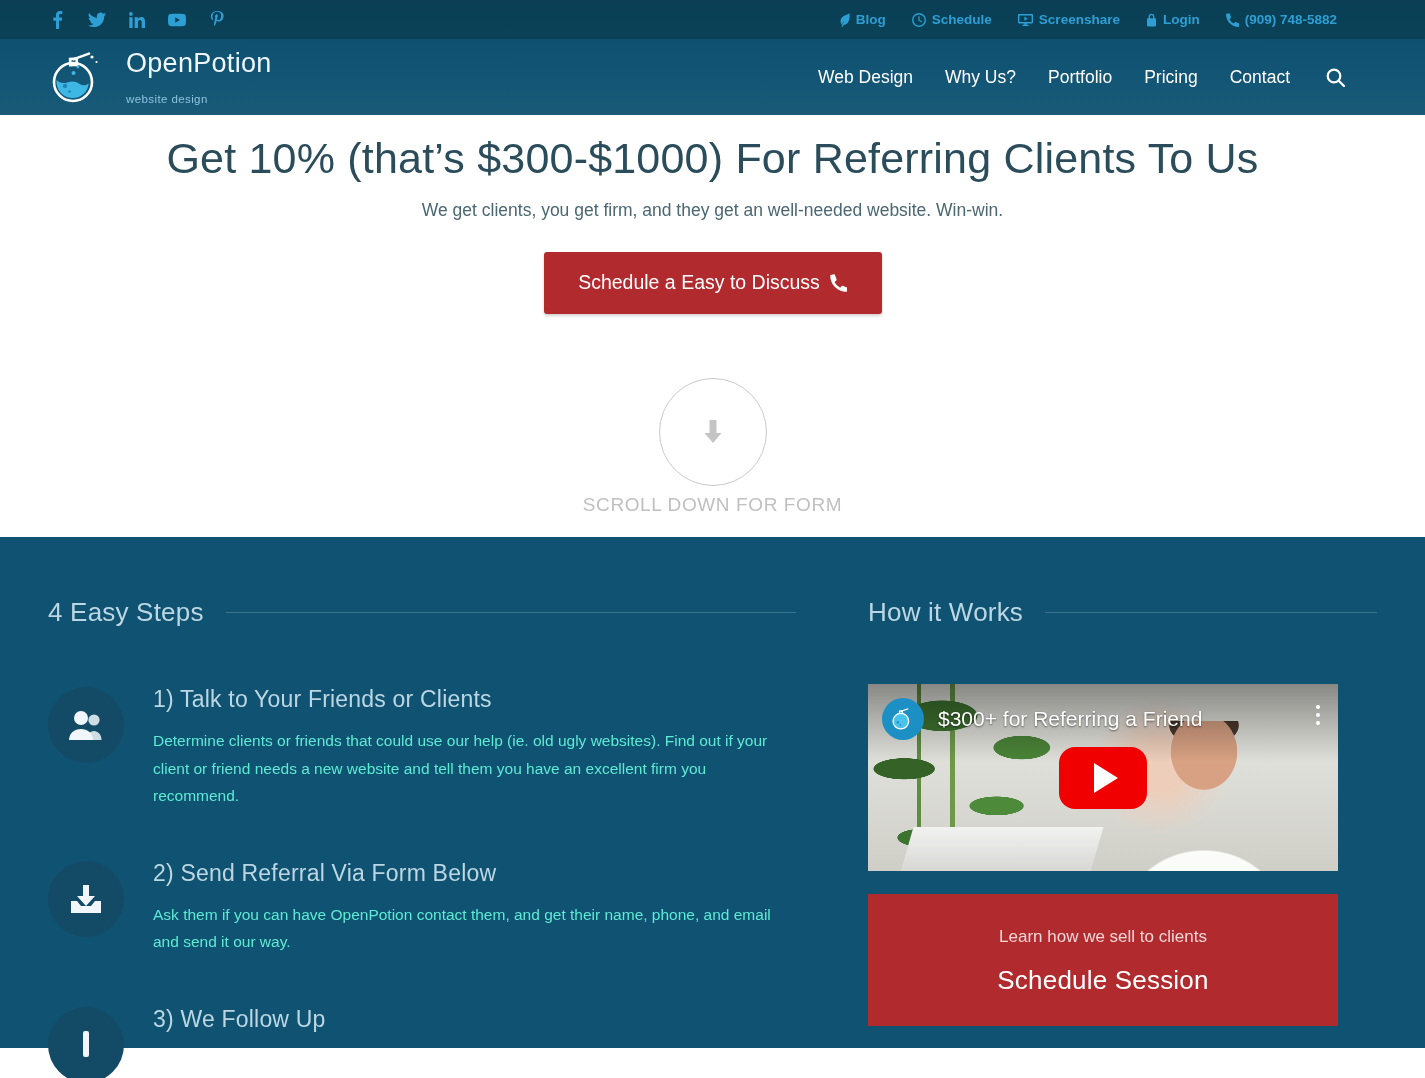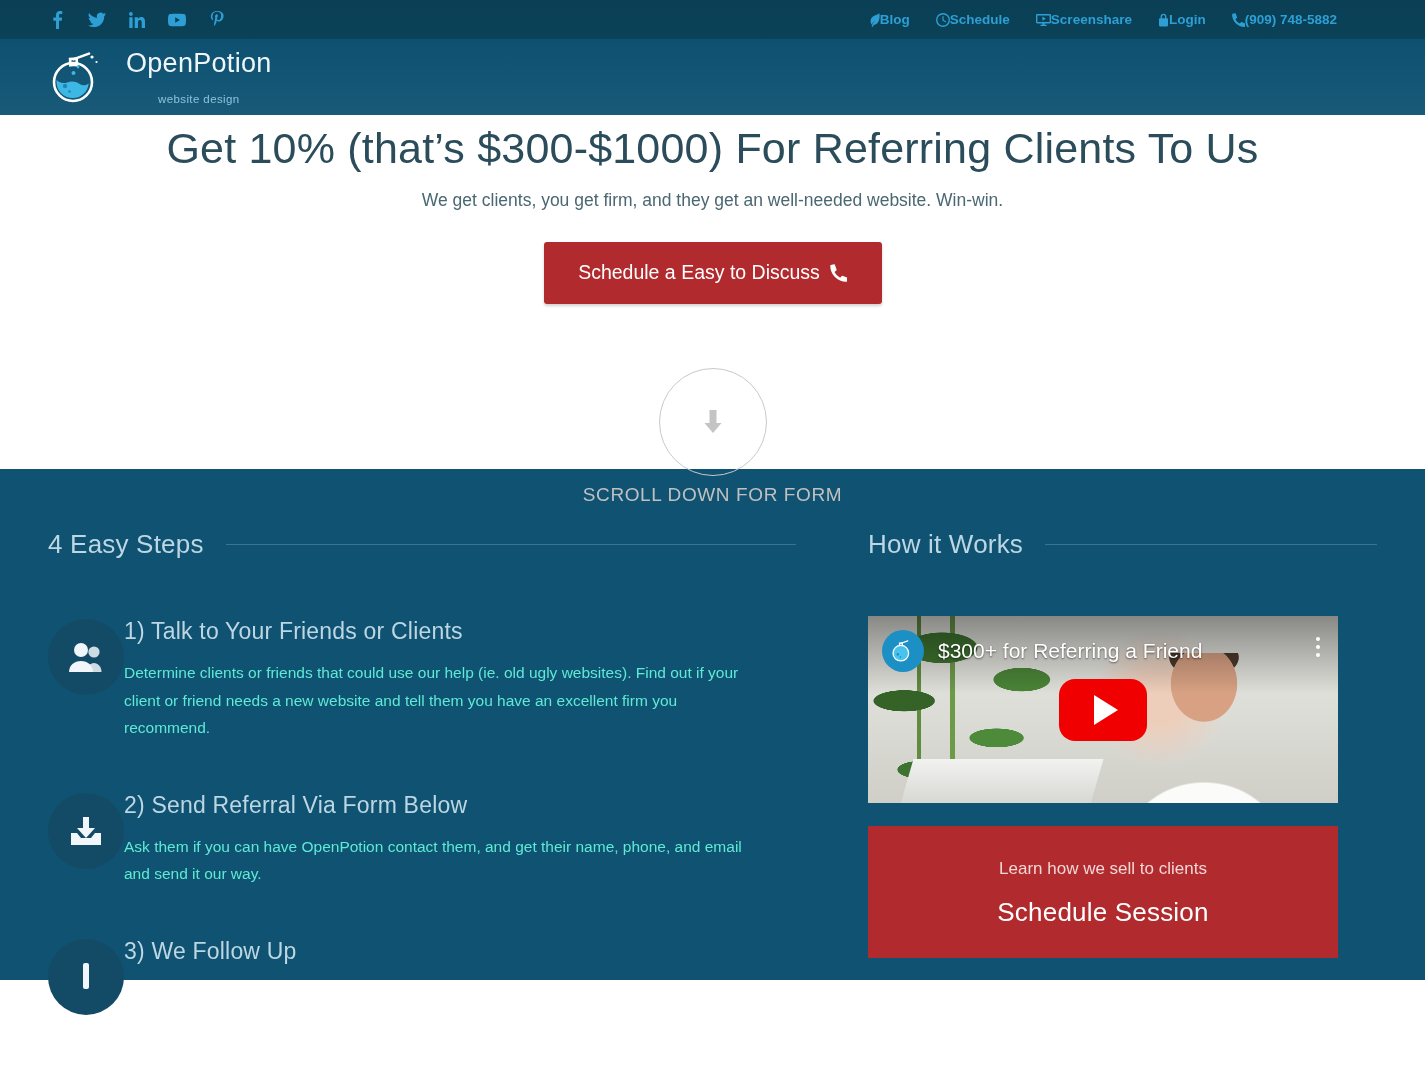--- a/index.html
+++ b/index.html
@@ -38,20 +38,21 @@
     align-items: center;
     gap: 26px;
   }
   .topnav a {
     color: #2d9fd4;
     font-size: 13.5px;
     font-weight: bold;
     text-decoration: none;
     display: inline-flex;
     align-items: center;
+    gap: 6px;
     white-space: nowrap;
   }
   .topnav a svg { fill: #2d9fd4; display:block; }
 
   
   .header {
     height: 76px;
     background: linear-gradient(180deg, #0e5070 0%, #185a78 100%);
     display: flex;
     align-items: center;
@@ -65,21 +66,21 @@
     font-size: 27px;
     color: #eef6fa;
     font-weight: 300;
     letter-spacing: .3px;
     display: block;
   }
   .logo-sub {
     font-size: 11.5px;
     color: #8cc3dd;
     display: block;
-    text-align: center;
+    text-align: left;
     margin-top: 17px;
     letter-spacing: .4px;
   }
   .mainnav {
     margin-left: auto;
     display: flex;
     align-items: center;
     gap: 32px;
   }
   .mainnav a {
@@ -91,22 +92,22 @@
   }
   .search-btn {
     color: #fff; display: inline-flex; align-items: center;
     margin-left: 4px;
   }
   .search-btn svg { stroke: #fff; fill: none; stroke-width: 2.2; }
 
   
   .hero {
     background: #ffffff;
-    height: 354px;
-    padding-top: 8px;
+    height: 422px;
+    padding-top: 18px;
     text-align: center;
   }
   .hero h1 {
     font-size: 43px;
     font-weight: 300;
     color: #2b4c5a;
     letter-spacing: .2px;
     line-height: 1.18;
   }
   .hero .sub {
@@ -183,20 +184,21 @@
     letter-spacing: .2px;
   }
   .sec-rule {
     flex: 1;
     height: 1px;
     background: #3c7490;
   }
 
   .step {
     display: flex;
+    gap: 29px;
     margin-bottom: 48px;
     align-items: flex-start;
     margin-top: 12px;
   }
   .step-ico {
     width: 76px; height: 76px;
     border-radius: 50%;
     background: #134b66;
     display: flex; align-items: center; justify-content: center;
     flex: none;
@@ -404,20 +406,33 @@
         <circle cx="44" cy="8" r="1.6" fill="#ffffff"></circle>
         <circle cx="48.5" cy="13" r="1.1" fill="#ffffff"></circle>
       </svg>
     </span>
     <span class="logo-text">
       <span class="logo-name">OpenPotion</span>
       <span class="logo-sub">website design</span>
     </span>
   </div>
 
+  <nav class="mainnav">
+    <a>Web Design</a>
+    <a>Why Us?</a>
+    <a>Portfolio</a>
+    <a>Pricing</a>
+    <a>Contact</a>
+    <span class="search-btn">
+      <svg width="19" height="19" viewBox="0 0 19 19">
+          <circle cx="8" cy="8" r="6.3"></circle>
+          <path d="M12.7 12.7 18 18" stroke-linecap="round"></path>
+        </svg>
+    </span>
+  </nav>
 </div>
 
 <section class="hero">
   <h1>Get 10% (that’s $300-$1000) For Referring Clients To Us</h1>
   <p class="sub">We get clients, you get firm, and they get an well-needed website. Win-win.</p>
 
   <button class="cta-btn">
     <span>Schedule a Easy to Discuss</span>
     <svg width="17" height="18" viewBox="0 0 13 14">
         <path d="M12.5 10.3l-2.8-1.2a.6.6 0 0 0-.7.2L7.8 10.6a9.3 9.3 0 0 1-4.4-4.4l1.4-1.2a.6.6 0 0 0 .2-.7L3.7.5A.6.6 0 0 0 3 .2L.6.8A.6.6 0 0 0 .1 1.4C.1 8.3 5.7 13.9 12.6 13.9a.6.6 0 0 0 .6-.5l.6-2.4a.6.6 0 0 0-.3-.7z"></path>

